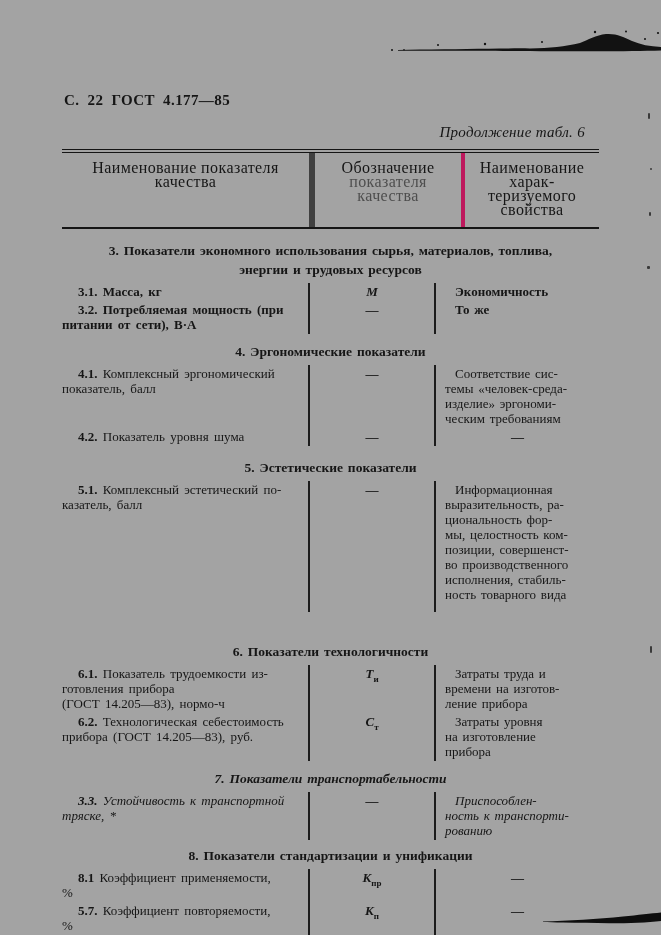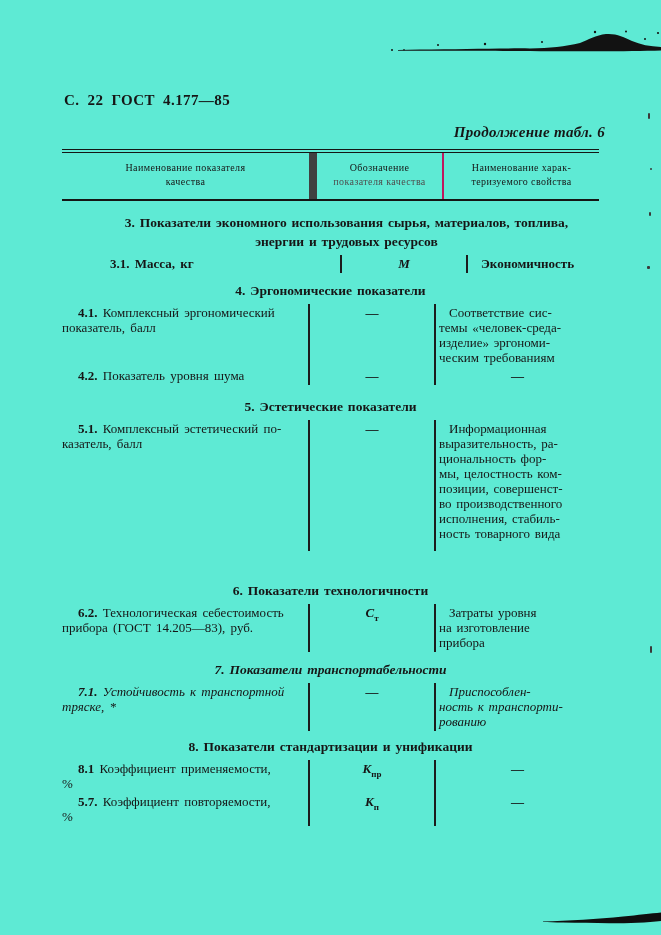--- a/index.html
+++ b/index.html
@@ -1,62 +1,62 @@
 <!DOCTYPE html>
 <html><head>
 <meta charset="utf-8">
 <style>
   html,body { margin:0; padding:0; background:#ffffff; }
   .page {
     position:relative; width:661px; height:935px;
-    background:#5eead4; overflow:hidden;
+    background:#a3a3a3; overflow:hidden;
     font-family:"Liberation Serif","DejaVu Serif",serif;
     color:#161616;
   }
   .run-head {
     position:absolute; left:64px; top:92px;
     font-size:15px; font-weight:bold; letter-spacing:0.4px; word-spacing:4px;
   }
   .caption {
-    position:absolute; right:56px; top:124px;
-    font-size:15px; font-style:italic; font-weight:bold; letter-spacing:0.3px;
+    position:absolute; right:76px; top:124px;
+    font-size:15px; font-style:italic; font-weight:normal; letter-spacing:0.3px;
   }
   .tbl { position:absolute; left:62px; top:149px; width:537px; }
   .thead { display:flex; border-top:4px double #151515; border-bottom:2px solid #151515; }
   .th {
-    font-size:10px; line-height:14px; text-align:center;
+    font-size:16px; line-height:14px; text-align:center;
     padding:8px 3px 10px; letter-spacing:0.4px; box-sizing:border-box;
   }
   .th1 { width:247px; }
-  .th2 { width:133px; border-left:8px solid #404040;text-align:center; }
-  .th3 { flex:1; border-left:2px solid #be185d; }
+  .th2 { width:152px; border-left:6px solid #404040;text-align:center; }
+  .th3 { flex:1; border-left:4px solid #be185d; }
   .th .l2 { display:block; }
   .th2 .l2 { filter:blur(0.6px); color:#4e4e4e; }
 
   .section { margin-top:12px; }
-  .section.s0 { margin-top:12px;margin-left:32px; }
+  .section.s0 { margin-top:12px; }
   .section.s1 { margin-top:8px; }
   .section.s2 { }
   .section.s3 { margin-top:30px; }
   .section.s4 { margin-top:8px;font-style:italic; }
   .section.s5 { margin-top:6px; }
   .sec-title {
     text-align:center; font-weight:bold; font-size:13.5px; line-height:19px;
     white-space:pre-line; margin:0 0 4px 0; word-spacing:1.5px;
   }
   .rows { display:table; width:100%; border-collapse:collapse; }
   .row { display:table-row; }
   .cell {
     display:table-cell; vertical-align:top;
     font-size:13px; line-height:15px; padding-top:1px; padding-bottom:2px;
     box-sizing:border-box;
   }
   .c1 { width:247px; padding-right:17px; white-space:pre-line; text-indent:16px; word-spacing:2px; }
   .c2 { width:126px; border-left:2px solid #1c1c1c; border-right:2px solid #1c1c1c; text-align:center; }
-  .c3 { padding-left:3px; white-space:pre-line; text-indent:10px; word-spacing:1.5px; }
+  .c3 { padding-left:9px; white-space:pre-line; text-indent:10px; word-spacing:1.5px; }
   .c2.dash, .c3.dash { text-align:center; text-indent:0; font-weight:bold; padding-left:0; }
   .row.bold .c1, .row.bold .c3 { font-weight:bold; }
   .section.s2 .cell { padding-bottom:10px; }
   .sym { font-style:italic; font-weight:bold; }
   .c2 sub { font-size:9px; font-weight:bold; font-style:normal; line-height:0; }
 
   .smudge-top { position:absolute; left:390px; top:30px; width:271px; height:28px; }
   .smudge-bottom { position:absolute; left:543px; top:911px; width:118px; height:20px; }
   .speck { position:absolute; background:#3a3a3a; border-radius:1px; }
   .sp1 { left:648px; top:113px; width:2px; height:6px; }
@@ -105,20 +105,26 @@
     <div id="sections">
         <div class="section s0">
           <div class="sec-title">3. Показатели экономного использования сырья, материалов, топлива,
 энергии и трудовых ресурсов</div>
           <div class="rows">
             <div class="row bold">
               <div class="cell c1"><b>3.1.</b> Масса, кг</div>
               <div class="cell c2"><span class="sym">М</span></div>
               <div class="cell c3">Экономичность</div>
             </div>
+            <div class="row bold">
+              <div class="cell c1"><b>3.2.</b> Потребляемая мощность (при
+питании от сети), В·А</div>
+              <div class="cell c2 dash">—</div>
+              <div class="cell c3">То же</div>
+            </div>
           </div>
         </div>
         <div class="section s1">
           <div class="sec-title">4. Эргономические показатели</div>
           <div class="rows">
             <div class="row">
               <div class="cell c1"><b>4.1.</b> Комплексный эргономический
 показатель, балл</div>
               <div class="cell c2 dash">—</div>
               <div class="cell c3">Соответствие сис-
@@ -148,34 +154,43 @@
 во производственного
 исполнения, стабиль-
 ность товарного вида</div>
             </div>
           </div>
         </div>
         <div class="section s3">
           <div class="sec-title">6. Показатели технологичности</div>
           <div class="rows">
             <div class="row">
+              <div class="cell c1"><b>6.1.</b> Показатель трудоемкости из-
+готовления прибора
+(ГОСТ 14.205—83), нормо-ч</div>
+              <div class="cell c2"><span class="sym">Т</span><sub>и</sub></div>
+              <div class="cell c3">Затраты труда и
+времени на изготов-
+ление прибора</div>
+            </div>
+            <div class="row">
               <div class="cell c1"><b>6.2.</b> Технологическая себестоимость
 прибора (ГОСТ 14.205—83), руб.</div>
               <div class="cell c2"><span class="sym">С</span><sub>т</sub></div>
               <div class="cell c3">Затраты уровня
 на изготовление
 прибора</div>
             </div>
           </div>
         </div>
         <div class="section s4">
           <div class="sec-title">7. Показатели транспортабельности</div>
           <div class="rows">
             <div class="row">
-              <div class="cell c1"><b>7.1.</b> Устойчивость к транспортной
+              <div class="cell c1"><b>3.3.</b> Устойчивость к транспортной
 тряске, *</div>
               <div class="cell c2 dash">—</div>
               <div class="cell c3">Приспособлен-
 ность к транспорти-
 рованию</div>
             </div>
           </div>
         </div>
         <div class="section s5">
           <div class="sec-title">8. Показатели стандартизации и унификации</div>

